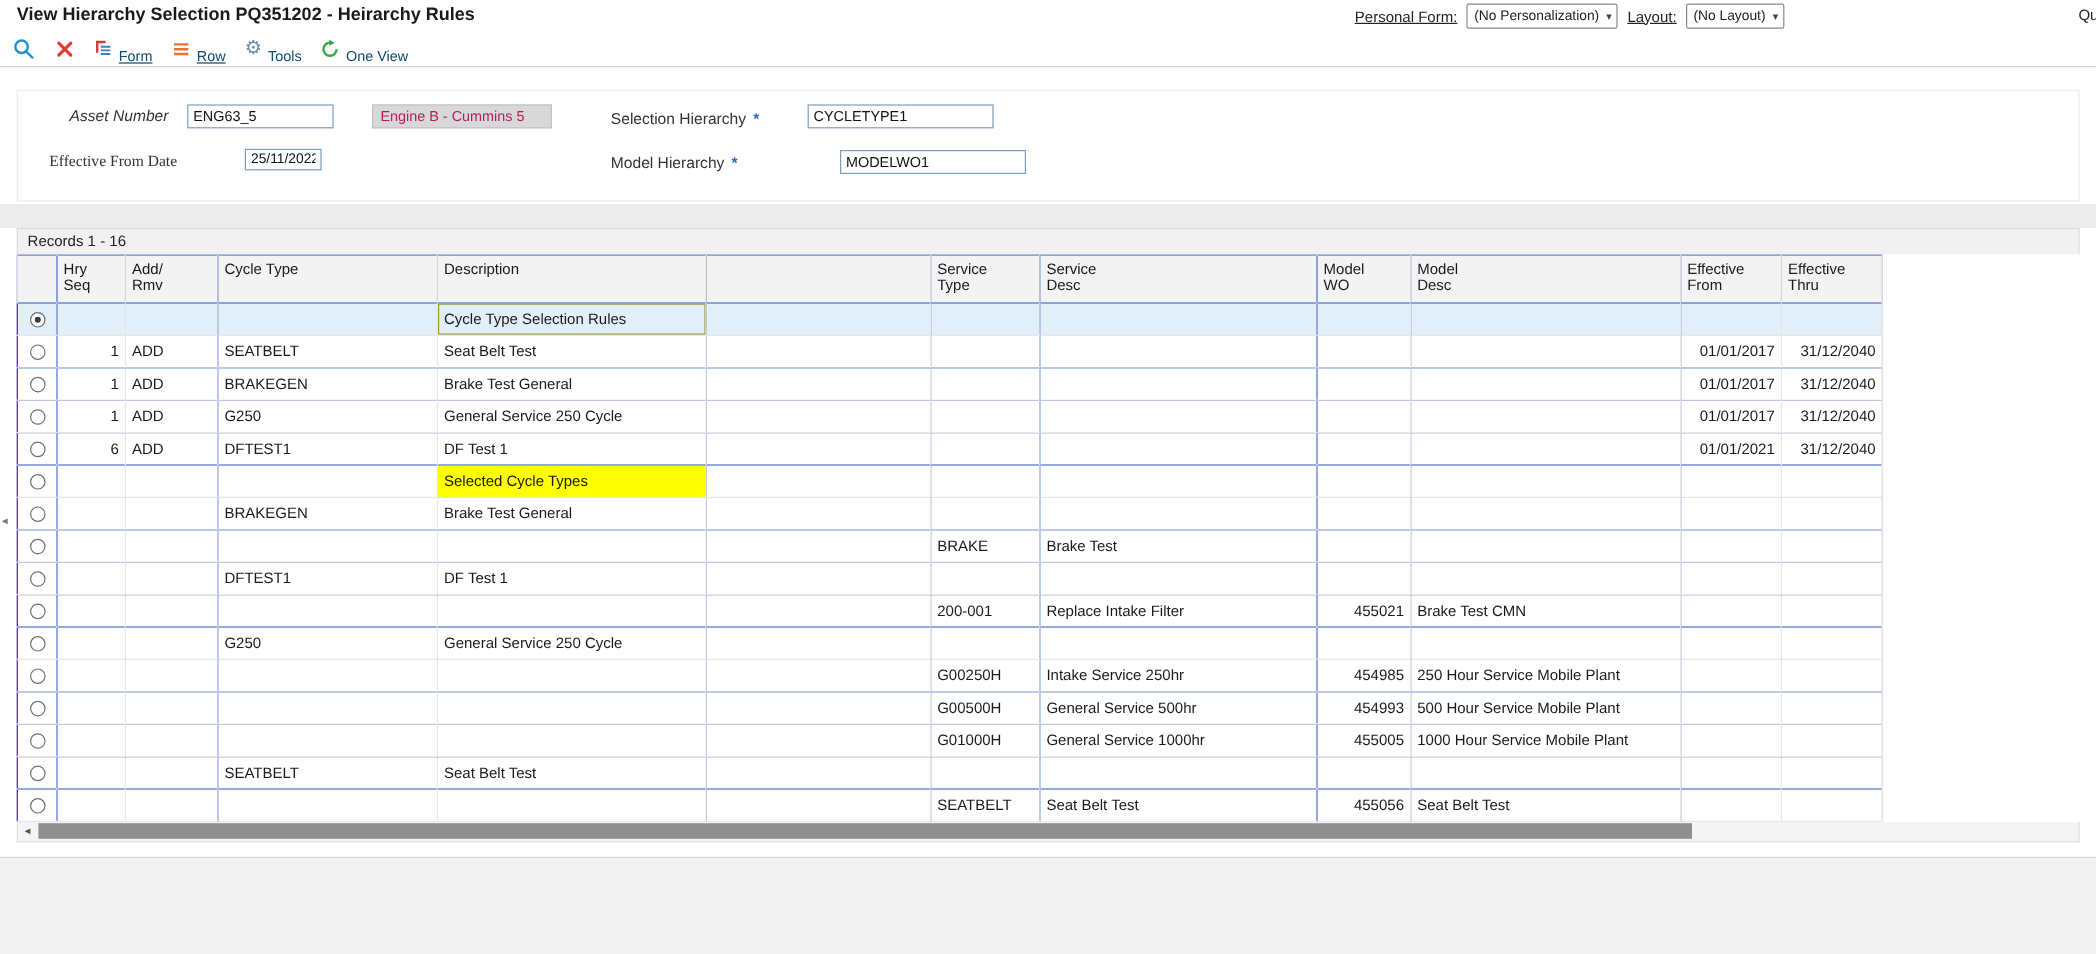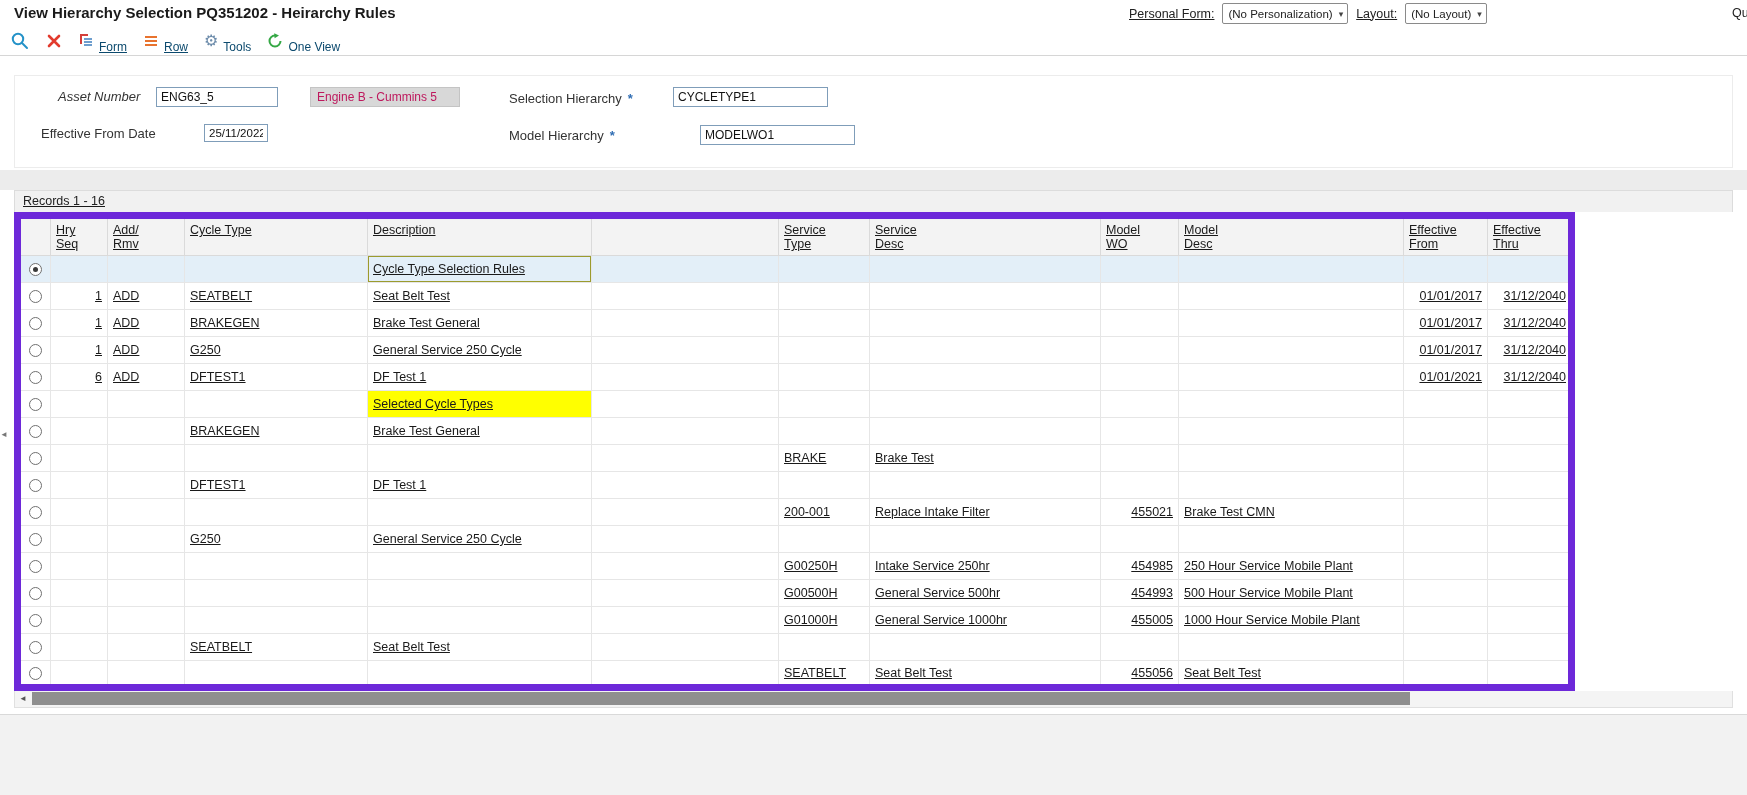--- a/index.html
+++ b/index.html
@@ -40,26 +40,26 @@
   .f-input {
     position:absolute; height:20px; border:1px solid #7f9db9; background:#fff;
     font-family:"Liberation Sans", sans-serif; font-size:12px; color:#111; padding:1px 4px;
   }
   .f-readonly {
     position:absolute; height:20px; background:#d8d8d8; border:1px solid #c4c4c4;
     font-size:12px; color:#be185d; padding:2px 6px; white-space:nowrap;
   }
   
   .grid-gap { position:absolute; top:170px; left:0; width:100%; height:20px; background:#ececec; }
-  .grid-container { position:absolute; top:190px; left:14px; width:1719px;text-decoration:underline; }
+  .grid-container { position:absolute; top:190px; left:14px; width:1719px; }
   .records-bar {
     height:22px; line-height:21px; background:#f1f1f1; border:1px solid #dcdcdc; border-bottom:none;
     font-size:12.5px; color:#222; padding-left:8px;
   }
-  table.grid { border-collapse:collapse; table-layout:fixed; width:1488px; background:#1d4ed8; border:7px solid #6d28d9; }
+  table.grid { border-collapse:collapse; table-layout:fixed; width:1488px; background:#1d4ed8; border:1px solid #6d28d9; }
   table.grid th {
     background:#f3f3f3; border:1px solid #dadada; font-weight:normal; font-size:12.5px; color:#1a1a1a;
     text-align:left; vertical-align:top; padding:4px 5px; height:40px; white-space:pre-line; overflow:hidden;
   }
   table.grid td {
     border-right:1px solid #e6e6e6; border-bottom:1px solid #e6e6e6;
     font-size:12.5px; color:#1a1a1a; padding:0 5px; height:27px;
     white-space:nowrap; overflow:hidden; background:#fff;
   }
   table.grid td.num { text-align:right; }
@@ -150,21 +150,21 @@
   </div>
 
   <div class="form-panel">
     <span class="f-label" style="left:43px; top:13px;font-style:italic;">Asset Number</span>
     <input class="f-input" style="left: 141px; top: 11px; width: 122px;" value="ENG63_5">
     <span class="f-readonly" style="left:295px; top:11px; width:150px;">Engine B - Cummins 5</span>
 
     <span class="f-label" style="left:494px; top:15px;"><span>Selection Hierarchy</span><span class="req">*</span></span>
     <input class="f-input" style="left: 658px; top: 11px; width: 155px;" value="CYCLETYPE1">
 
-    <span class="f-label" style="left:26px; top:50px;">Effective From Date</span>
+    <span class="f-label" style="left:26px; top:50px;font-family:Liberation Serif, serif;">Effective From Date</span>
     <input class="f-input" style="left: 189px; top: 48px; width: 64px; height: 18px; font-size: 11.5px;" value="25/11/2022">
 
     <span class="f-label" style="left:494px; top:52px;text-align:center;"><span>Model Hierarchy</span><span class="req">*</span></span>
     <input class="f-input" style="left: 658px; top: 49px; width: 155px; margin-left: 27px;" value="MODELWO1">
   </div>
 
   <div class="grid-gap"></div>
 
   <div class="grid-container">
     <div class="records-bar">Records 1 - 16</div>

